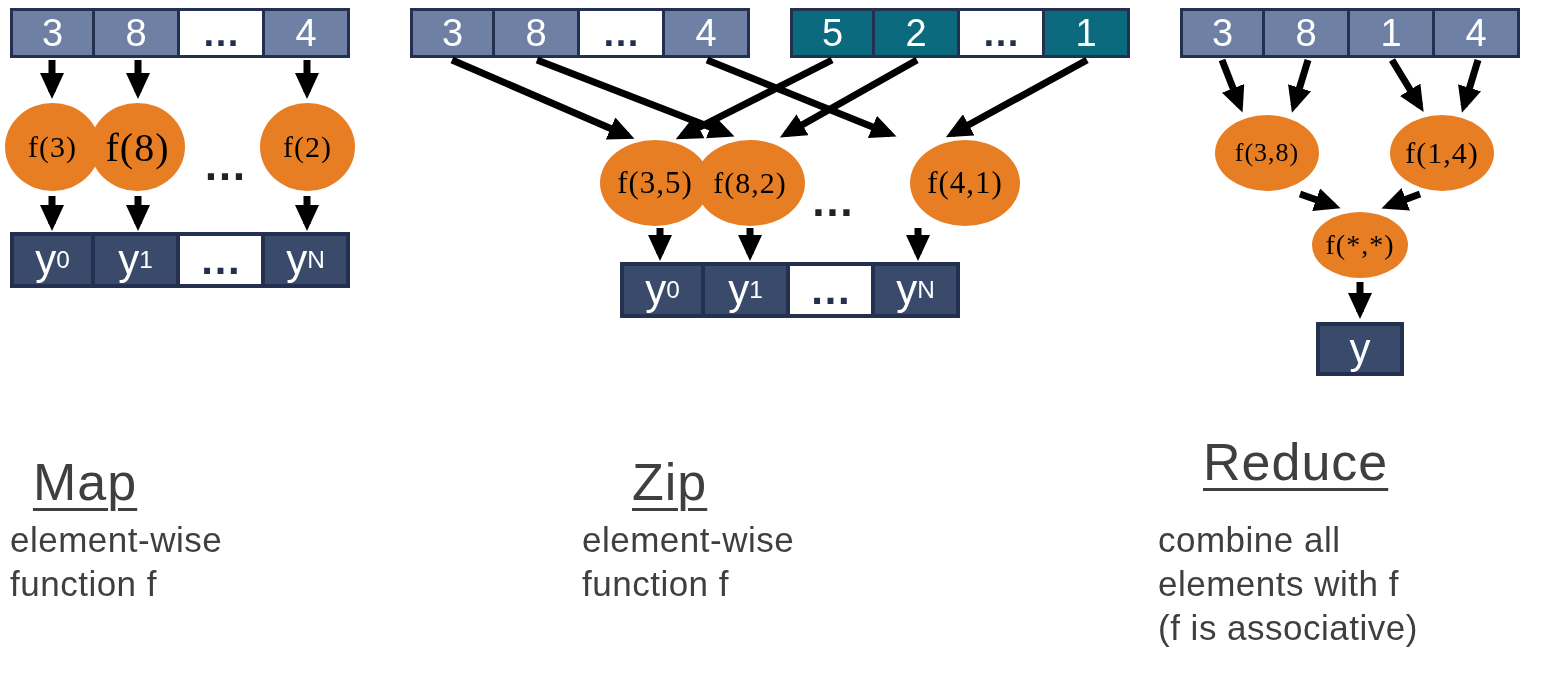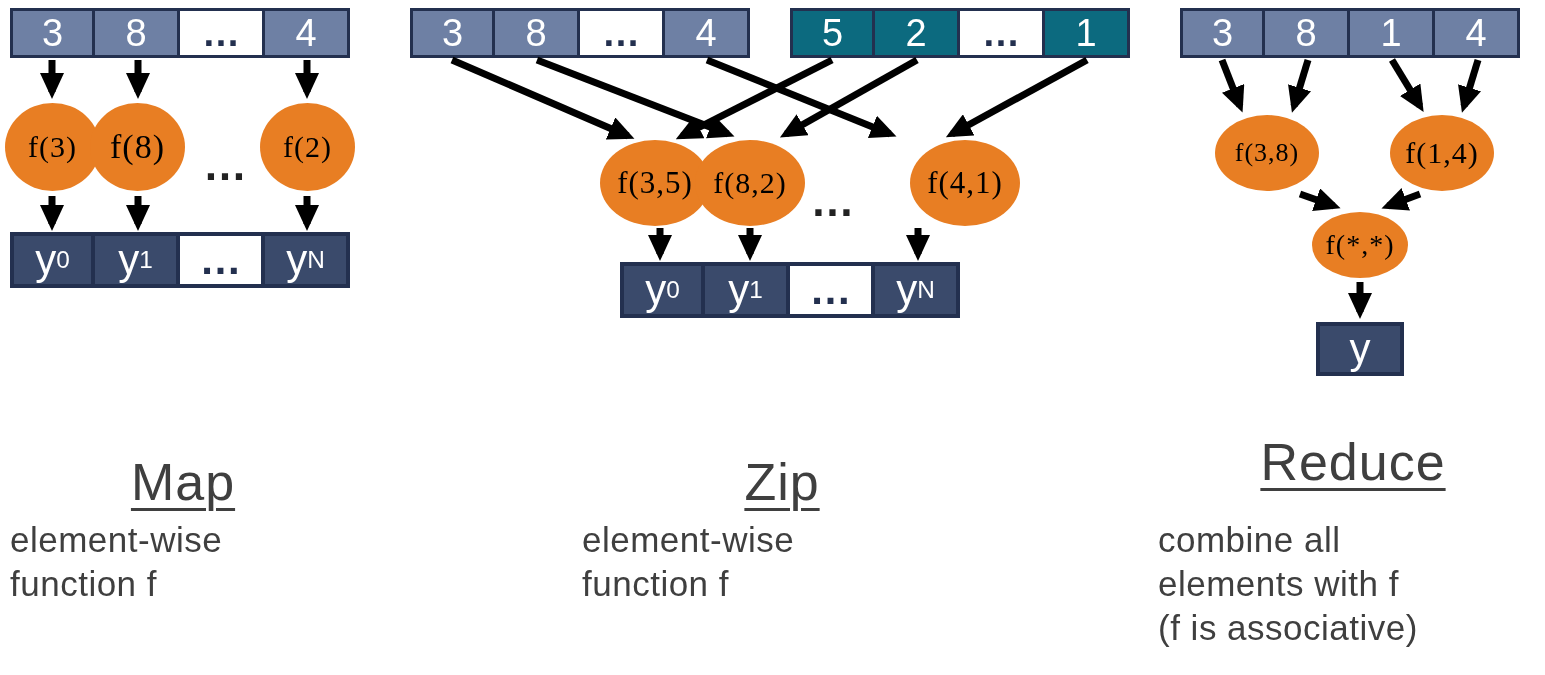--- a/index.html
+++ b/index.html
@@ -24,21 +24,21 @@
     position:absolute; border-radius:50%;
     background:var(--orange,#e87e23); color:#000000;
     display:flex; align-items:center; justify-content:center;
     letter-spacing:1px;
     font-family:Liberation Serif, serif;
   }
 
   .dots { position:absolute; color:#222; font-size:44px; font-weight:bold; text-align:center; }
 
   .title {
-    position:absolute; width:300px; text-align:center;
+    position:absolute; width:300px; text-align:left;
     font-size:52px; color:var(--text,#3f3f3f);
     text-decoration:underline; text-decoration-thickness:3px; text-underline-offset:8px;
     letter-spacing:1px;
   }
   .caption {
     position:absolute; text-align:left;
     font-size:35px; line-height:44px; color:var(--text,#3f3f3f);
     letter-spacing:0.5px;
   }
 
@@ -53,21 +53,21 @@
 
   <div>
     <div class="arr" style="left:10px;top:8px">
       <div class="cell">3</div>
       <div class="cell">8</div>
       <div class="cell gap">…</div>
       <div class="cell">4</div>
     </div>
 
     <div class="ellipse" style="left:5px;top:103px;width:95px;height:88px;font-size:30px">f(3)</div>
-    <div class="ellipse" style="left:90px;top:103px;width:95px;height:88px;font-size:34px">f(8)</div>
+    <div class="ellipse" style="left:90px;top:103px;width:95px;height:88px;font-size:40px">f(8)</div>
     <div class="dots" style="left:195px;top:140px;width:60px">…</div>
     <div class="ellipse" style="left:260px;top:103px;width:95px;height:88px;font-size:30px">f(2)</div>
 
     <div class="arr" style="left:10px;top:232px">
       <div class="cell out">
           <span>y</span>
           <sub>0</sub>
         </div>
       <div class="cell out">
           <span>y</span>

